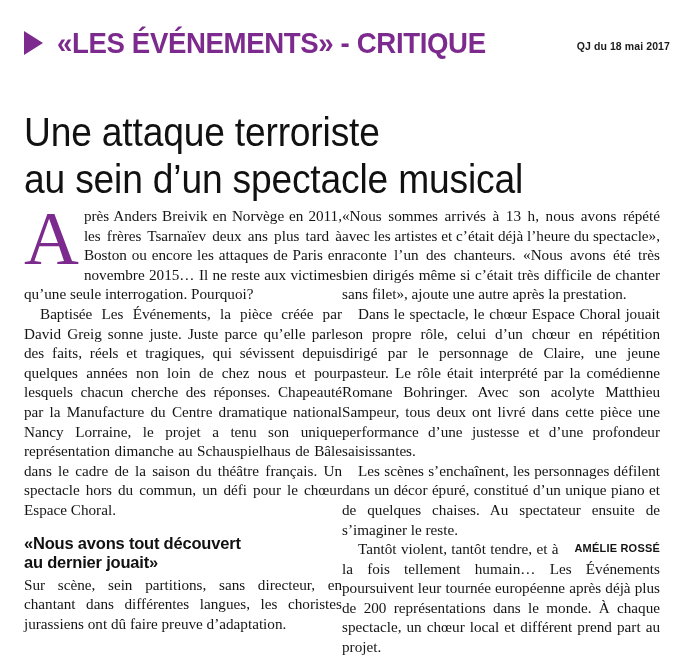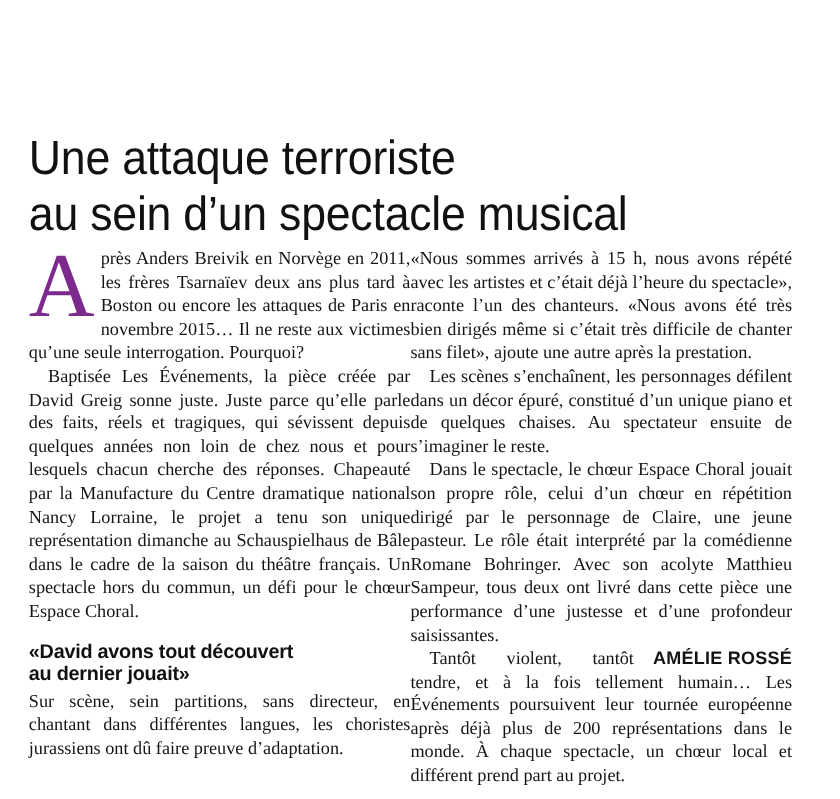--- a/index.html
+++ b/index.html
@@ -136,59 +136,64 @@
     line-height: 19.5px;
     color: #111111;
     margin: 14px 0 2px 0;
     letter-spacing: -0.2px;
   }
   .subhead .sh-line { display: block; }
   .byline-inline {
     float: right;
     font-family: "Liberation Sans", "DejaVu Sans", sans-serif;
     font-weight: bold;
-    font-size: 15px;
+    font-size: 11px;
     letter-spacing: 0.2px;
   }
 </style>
 </head>
 <body>
 
 <div class="page">
 
+  <div class="kicker-row">
+    <div class="kicker-triangle"></div>
+    <div class="kicker-title">«LES ÉVÉNEMENTS» - CRITIQUE</div>
+    <div class="kicker-date">QJ du 18 mai 2017</div>
+  </div>
 
   <h1 class="headline">
     <span class="hl-line">Une attaque terroriste</span>
     <span class="hl-line">au sein d’un spectacle musical</span>
   </h1>
 
   <div class="columns">
 
     <div class="col">
 
       <p class="body-p dropcap-p"><span>A</span><span>près Anders Breivik en Norvège en 2011, les frères Tsarnaïev deux ans plus tard à Boston ou encore les attaques de Paris en novembre 2015… Il ne reste aux victimes qu’une seule interrogation. Pourquoi?</span></p>
 
       <p class="body-p"><span>Baptisée </span><span class="ital">Les Événements</span><span>, la pièce créée par David Greig sonne juste. Juste parce qu’elle parle des faits, réels et tragiques, qui sévissent depuis quelques années non loin de chez nous et pour lesquels chacun cherche des réponses. Chapeauté par la Manufacture du Centre dramatique national Nancy Lorraine, le projet a tenu son unique représentation dimanche au Schauspielhaus de Bâle dans le cadre de la saison du théâtre français. Un spectacle hors du commun, un défi pour le chœur Espace Choral.</span></p>
 
       <h2 class="subhead">
-        <span class="sh-line">«David avons tout découvert</span>
+        <span class="sh-line">«Nous avons tout découvert</span>
         <span class="sh-line">au dernier jouait»</span>
       </h2>
 
       <p class="body-p">Sur scène, sein partitions, sans directeur, en chantant dans différentes langues, les choristes jurassiens ont dû faire preuve d’adaptation.</p>
 
     </div>
 
     <div class="col">
 
-      <p class="body-p">«Nous sommes arrivés à 15 h, nous avons répété avec les artistes et c’était déjà l’heure du spectacle», raconte l’un des chanteurs. «Nous avons été très bien dirigés même si c’était très difficile de chanter sans filet», ajoute une autre après la prestation.</p>
+      <p class="body-p">«Nous sommes arrivés à 13 h, nous avons répété avec les artistes et c’était déjà l’heure du spectacle», raconte l’un des chanteurs. «Nous avons été très bien dirigés même si c’était très difficile de chanter sans filet», ajoute une autre après la prestation.</p>
+
+      <p class="body-p">Dans le spectacle, le chœur Espace Choral jouait son propre rôle, celui d’un chœur en répétition dirigé par le personnage de Claire, une jeune pasteur. Le rôle était interprété par la comédienne Romane Bohringer. Avec son acolyte Matthieu Sampeur, tous deux ont livré dans cette pièce une performance d’une justesse et d’une profondeur saisissantes.</p>
 
       <p class="body-p">Les scènes s’enchaînent, les personnages défilent dans un décor épuré, constitué d’un unique piano et de quelques chaises. Au spectateur ensuite de s’imaginer le reste.</p>
-
-      <p class="body-p">Dans le spectacle, le chœur Espace Choral jouait son propre rôle, celui d’un chœur en répétition dirigé par le personnage de Claire, une jeune pasteur. Le rôle était interprété par la comédienne Romane Bohringer. Avec son acolyte Matthieu Sampeur, tous deux ont livré dans cette pièce une performance d’une justesse et d’une profondeur saisissantes.</p>
 
       <p class="body-p"><span class="byline-inline">AMÉLIE ROSSÉ</span><span>Tantôt violent, tantôt tendre, et à la fois tellement humain… </span><span class="ital">Les Événements</span><span> poursuivent leur tournée européenne après déjà plus de 200 représentations dans le monde. À chaque spectacle, un chœur local et différent prend part au projet.</span></p>
 
     </div>
 
   </div>
 
 </div>
 
 </body></html>

